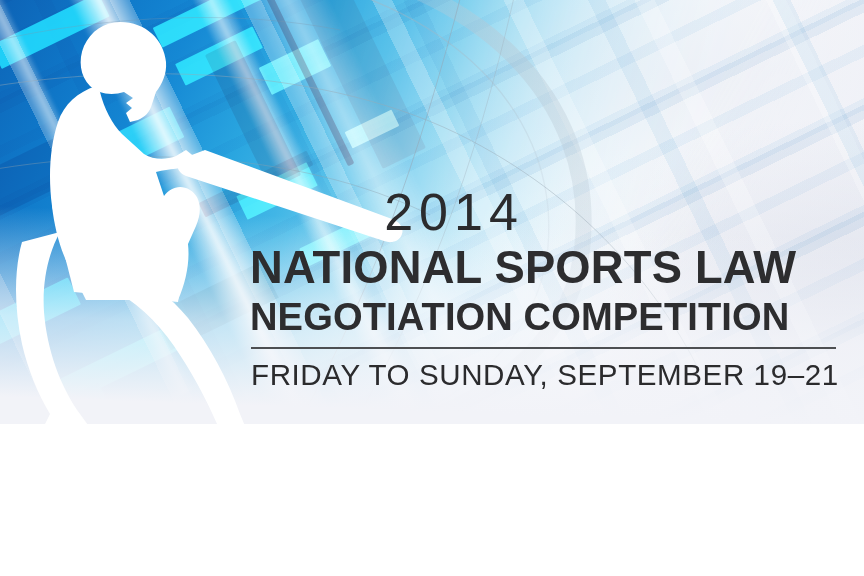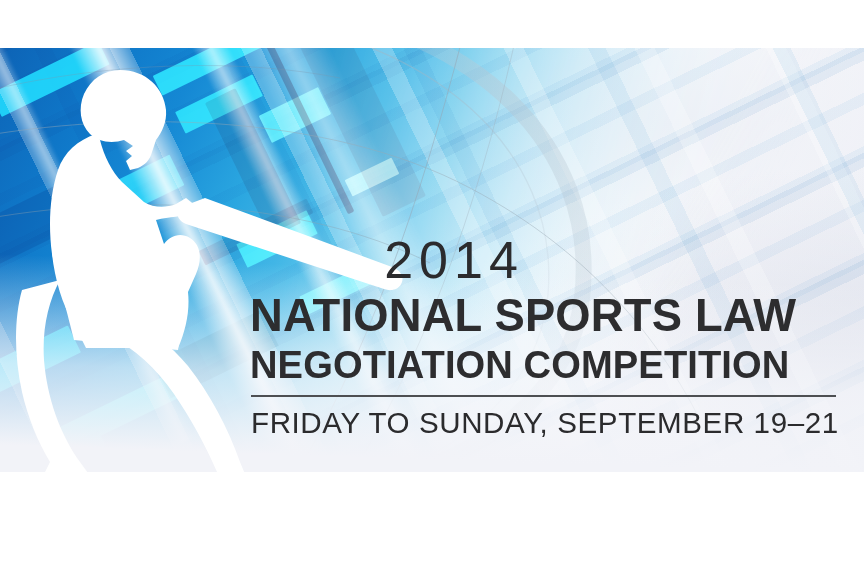--- a/index.html
+++ b/index.html
@@ -9,21 +9,20 @@
     background: #ffffff;
   }
   #poster {
     position: relative;
     width: 864px;
     height: 424px;
     overflow: hidden;
     font-family: "Liberation Sans", sans-serif;
     background: #eab308;
     user-select: none;
-    margin-top: 48px;
   }
 
   
   .layer { position: absolute; inset: 0; }
 
   
   .bg-base {
     background:
       radial-gradient(ellipse 70% 80% at 96% 78%, #dfe2ec 0%, rgba(223,226,236,0) 62%),
       radial-gradient(ellipse 60% 60% at 78% 18%, #eef0f6 0%, rgba(238,240,246,0) 70%),

